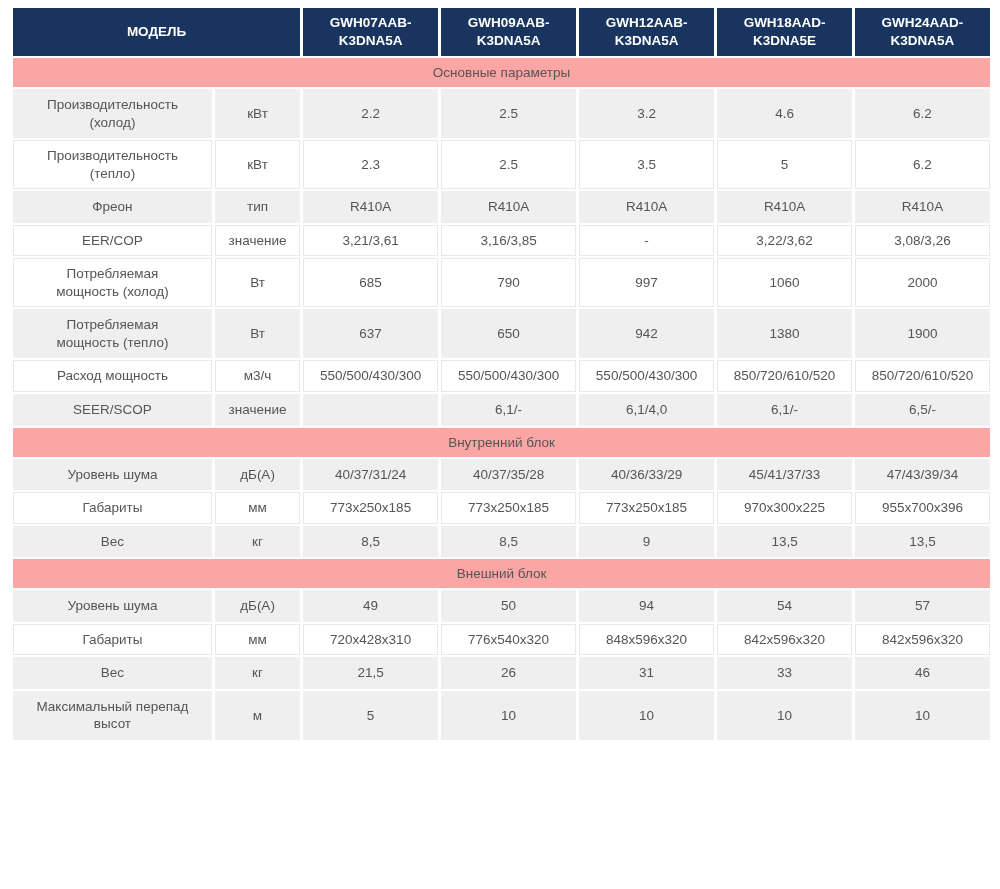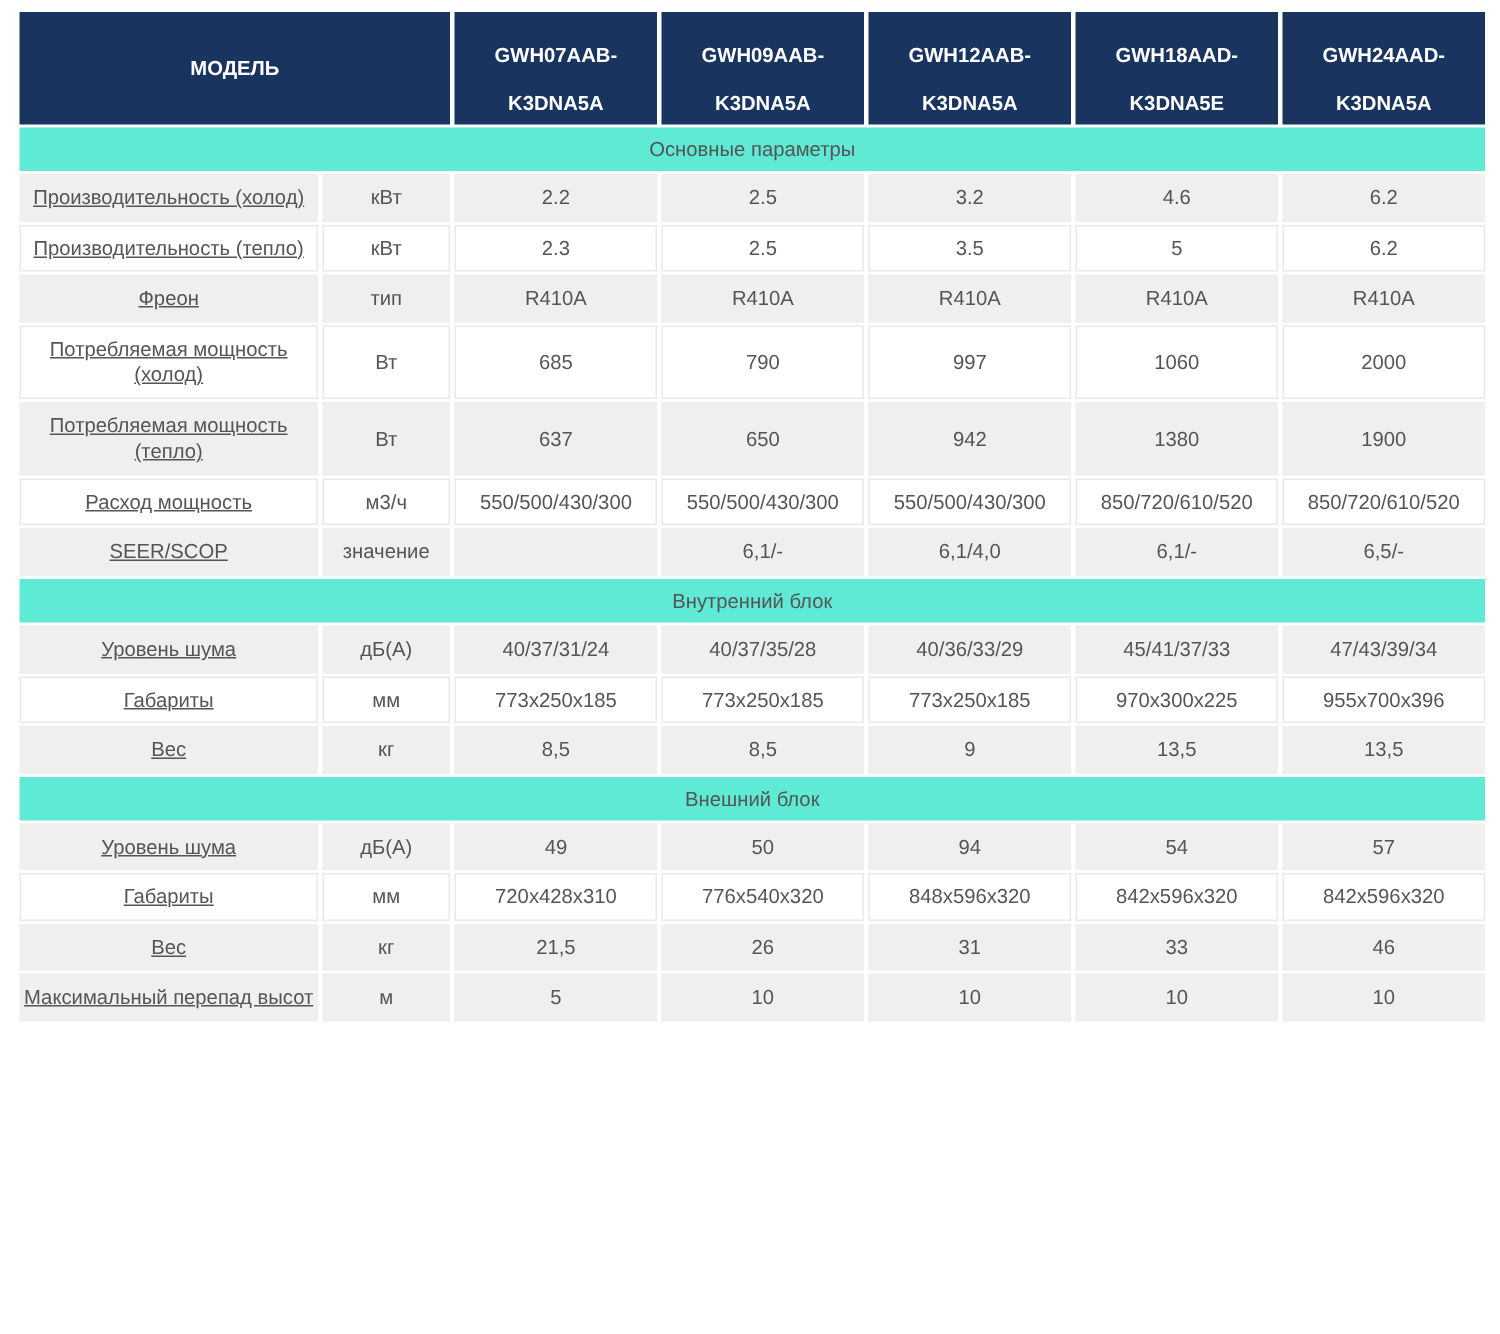--- a/index.html
+++ b/index.html
@@ -32,39 +32,39 @@
     background:var(--header-bg);
     color:var(--header-text);
     font-weight:bold;
     font-size:13.5px;
     line-height:1.3;
     text-align:center;
     vertical-align:middle;
     height:48px;
     padding:6px 4px;
   }
-  .model-line{display:block;margin-top:14px;}
+  .model-line{display:block;}
   td.section-title{
-    background:#5eead4;
+    background:#fca5a5;
     text-align:center;
     font-size:13.5px;
     color:var(--body-text);
     padding:7px 4px;
     height:28px;
   }
   td.param-cell, td.unit-cell, td.value-cell{
     text-align:center;
     vertical-align:middle;
     font-size:13.5px;
     line-height:1.3;
     padding:6px 4px;
     height:29px;
     border:1px solid var(--cell-border);
   }
-  td.param-cell{padding:6px 2px;text-decoration:underline;}
+  td.param-cell{padding:6px 22px;}
   tr.striped td.param-cell,
   tr.striped td.unit-cell,
   tr.striped td.value-cell{
     background:var(--row-alt-bg);
     border-color:var(--row-alt-bg);
   }
   tr.plain td.param-cell,
   tr.plain td.unit-cell,
   tr.plain td.value-cell{
     background:var(--row-plain-bg);
@@ -134,20 +134,29 @@
         <tr class="striped">
           <td class="param-cell">Фреон</td>
           <td class="unit-cell">тип</td>
           <td class="value-cell">R410A</td>
           <td class="value-cell">R410A</td>
           <td class="value-cell">R410A</td>
           <td class="value-cell">R410A</td>
           <td class="value-cell">R410A</td>
         </tr>
         <tr class="plain">
+          <td class="param-cell">EER/COP</td>
+          <td class="unit-cell">значение</td>
+          <td class="value-cell">3,21/3,61</td>
+          <td class="value-cell">3,16/3,85</td>
+          <td class="value-cell">-</td>
+          <td class="value-cell">3,22/3,62</td>
+          <td class="value-cell">3,08/3,26</td>
+        </tr>
+        <tr class="plain">
           <td class="param-cell">Потребляемая мощность (холод)</td>
           <td class="unit-cell">Вт</td>
           <td class="value-cell">685</td>
           <td class="value-cell">790</td>
           <td class="value-cell">997</td>
           <td class="value-cell">1060</td>
           <td class="value-cell">2000</td>
         </tr>
         <tr class="striped">
           <td class="param-cell">Потребляемая мощность (тепло)</td>

